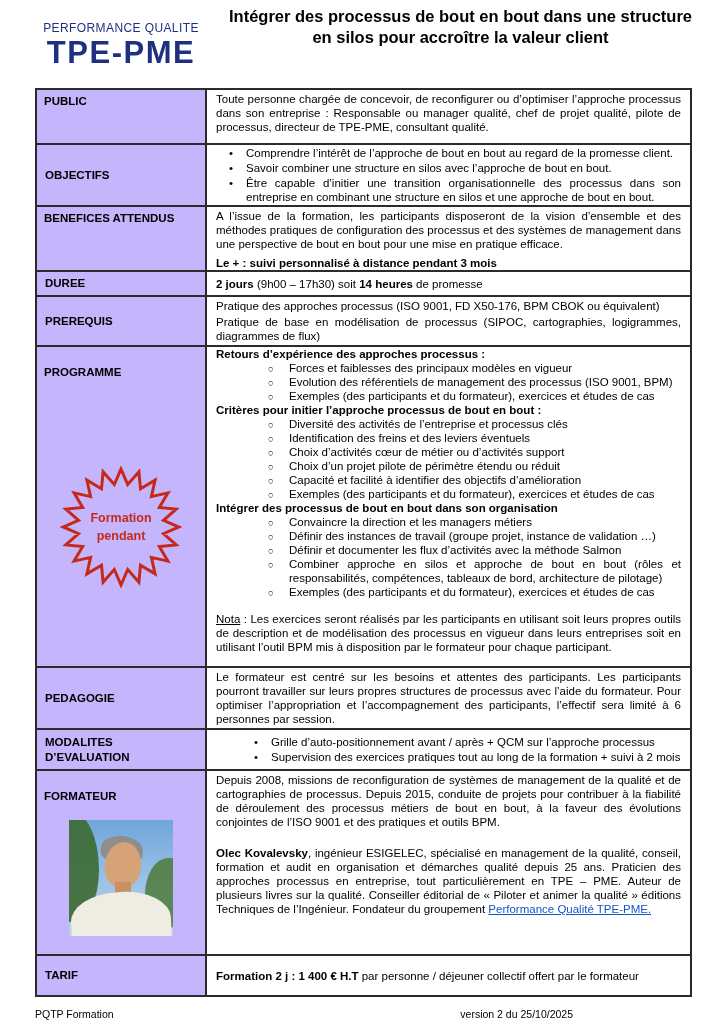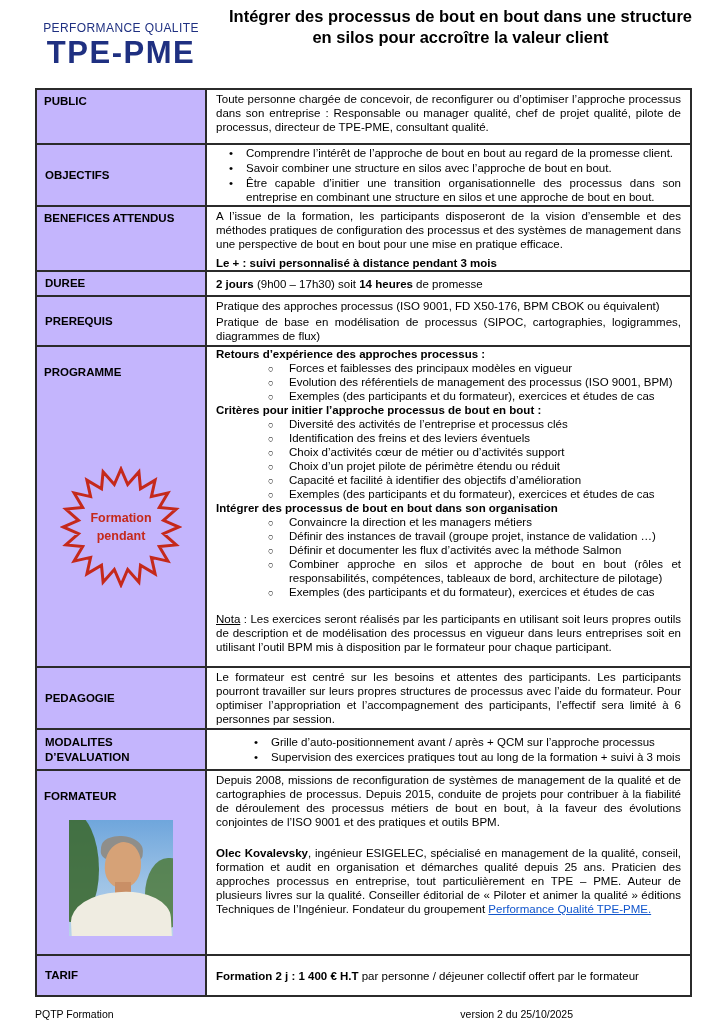--- a/index.html
+++ b/index.html
@@ -213,21 +213,21 @@
     </div>
   </div>
 
   <div class="row" style="min-height:41px;gap:25px;">
     <div class="label-cell center">MODALITES
 D’EVALUATION</div>
     <div class="content-cell center">
       <div>
 
       <div class="bullet-item">Grille d’auto-positionnement avant / après + QCM sur l’approche processus</div>
-          <div class="bullet-item">Supervision des exercices pratiques tout au long de la formation + suivi à 3 mois</div>
+          <div class="bullet-item">Supervision des exercices pratiques tout au long de la formation + suivi à 2 mois</div>
         </div>
     </div>
   </div>
 
   <div class="row" style="min-height:178px;">
     <div class="label-cell">
       <span>FORMATEUR</span>
       <div class="photo">
         <div class="tree-l"></div>
         <div class="tree-r"></div>

